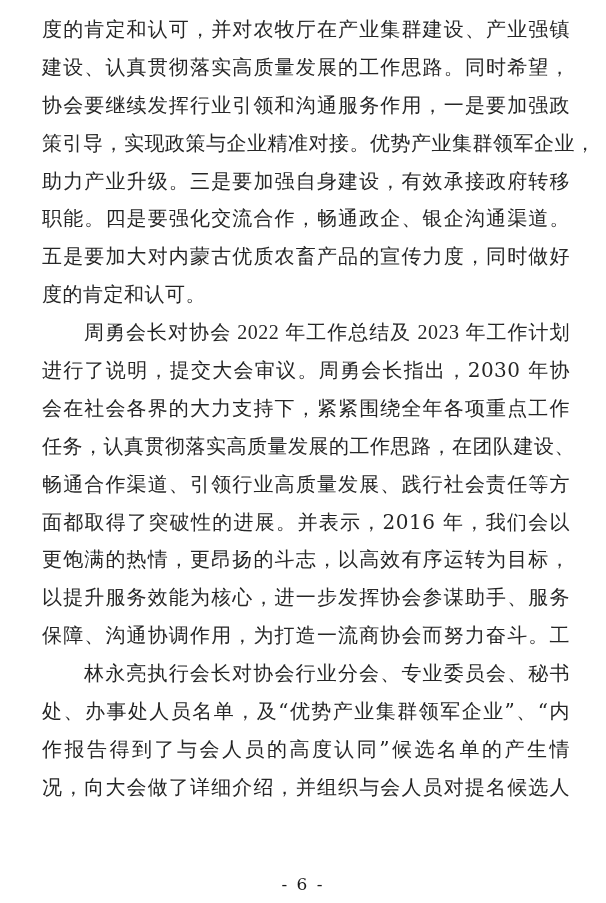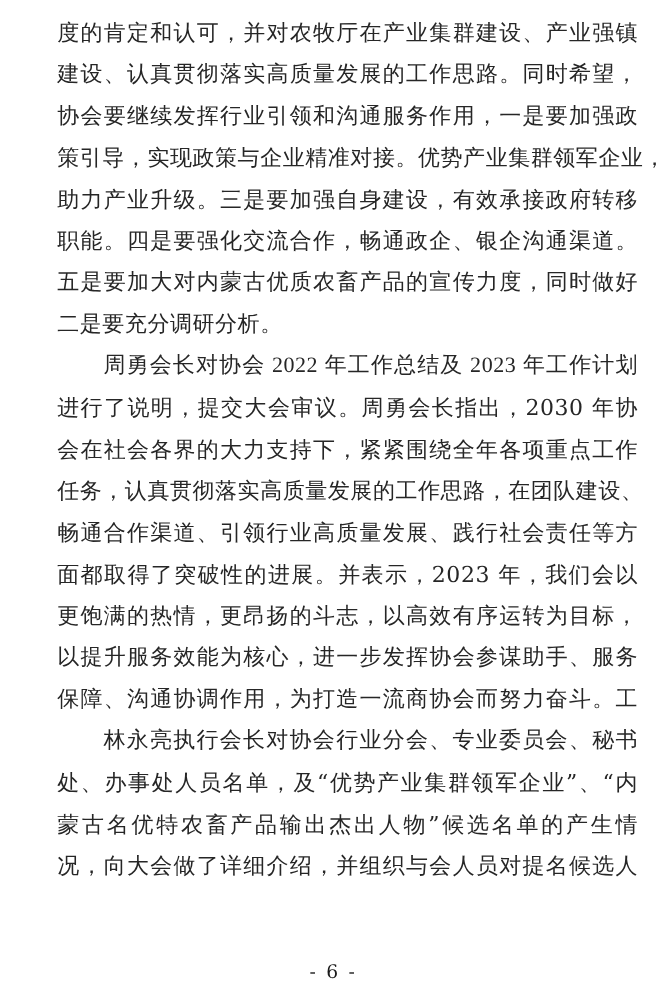--- a/index.html
+++ b/index.html
@@ -16,21 +16,21 @@
   }
   .page {
     position: relative;
     width: 606px;
     height: 903px;
     background: #ffffff;
   }
   .text-block {
     position: absolute;
     top: 11px;
-    left: 52px;
+    left: 42px;
     width: 528px;
   }
   .line {
     height: 37.9px;
     line-height: 37.9px;
     font-size: 20px;
     letter-spacing: 0.5px;
     white-space: nowrap;
     overflow: visible;
   }
@@ -60,29 +60,29 @@
 
 <div class="page">
   <div class="text-block">
       <div class="line justify">度的肯定和认可，并对农牧厅在产业集群建设、产业强镇</div>
       <div class="line justify">建设、认真贯彻落实高质量发展的工作思路。同时希望，</div>
       <div class="line justify">协会要继续发挥行业引领和沟通服务作用，一是要加强政</div>
       <div class="line justify">策引导，实现政策与企业精准对接。优势产业集群领军企业，</div>
       <div class="line justify">助力产业升级。三是要加强自身建设，有效承接政府转移</div>
       <div class="line justify">职能。四是要强化交流合作，畅通政企、银企沟通渠道。</div>
       <div class="line justify">五是要加大对内蒙古优质农畜产品的宣传力度，同时做好</div>
-      <div class="line">二是要充分调研分析。</div>
+      <div class="line">度的肯定和认可。</div>
       <div class="line justify indent">周勇会长对协会 2022 年工作总结及 2023 年工作计划</div>
       <div class="line justify">进行了说明，提交大会审议。周勇会长指出，2030 年协</div>
       <div class="line justify">会在社会各界的大力支持下，紧紧围绕全年各项重点工作</div>
       <div class="line justify">任务，认真贯彻落实高质量发展的工作思路，在团队建设、</div>
       <div class="line justify">畅通合作渠道、引领行业高质量发展、践行社会责任等方</div>
-      <div class="line justify">面都取得了突破性的进展。并表示，2023 年，我们会以</div>
+      <div class="line justify">面都取得了突破性的进展。并表示，2016 年，我们会以</div>
       <div class="line justify">更饱满的热情，更昂扬的斗志，以高效有序运转为目标，</div>
       <div class="line justify">以提升服务效能为核心，进一步发挥协会参谋助手、服务</div>
       <div class="line justify">保障、沟通协调作用，为打造一流商协会而努力奋斗。工</div>
       <div class="line justify indent">林永亮执行会长对协会行业分会、专业委员会、秘书</div>
       <div class="line justify">处、办事处人员名单，及“优势产业集群领军企业”、“内</div>
-      <div class="line justify">蒙古名优特农畜产品输出杰出人物”候选名单的产生情</div>
+      <div class="line justify">作报告得到了与会人员的高度认同”候选名单的产生情</div>
       <div class="line justify">况，向大会做了详细介绍，并组织与会人员对提名候选人</div>
     </div>
   <div class="page-number">- 6 -</div>
 </div>
 
 </body></html>

